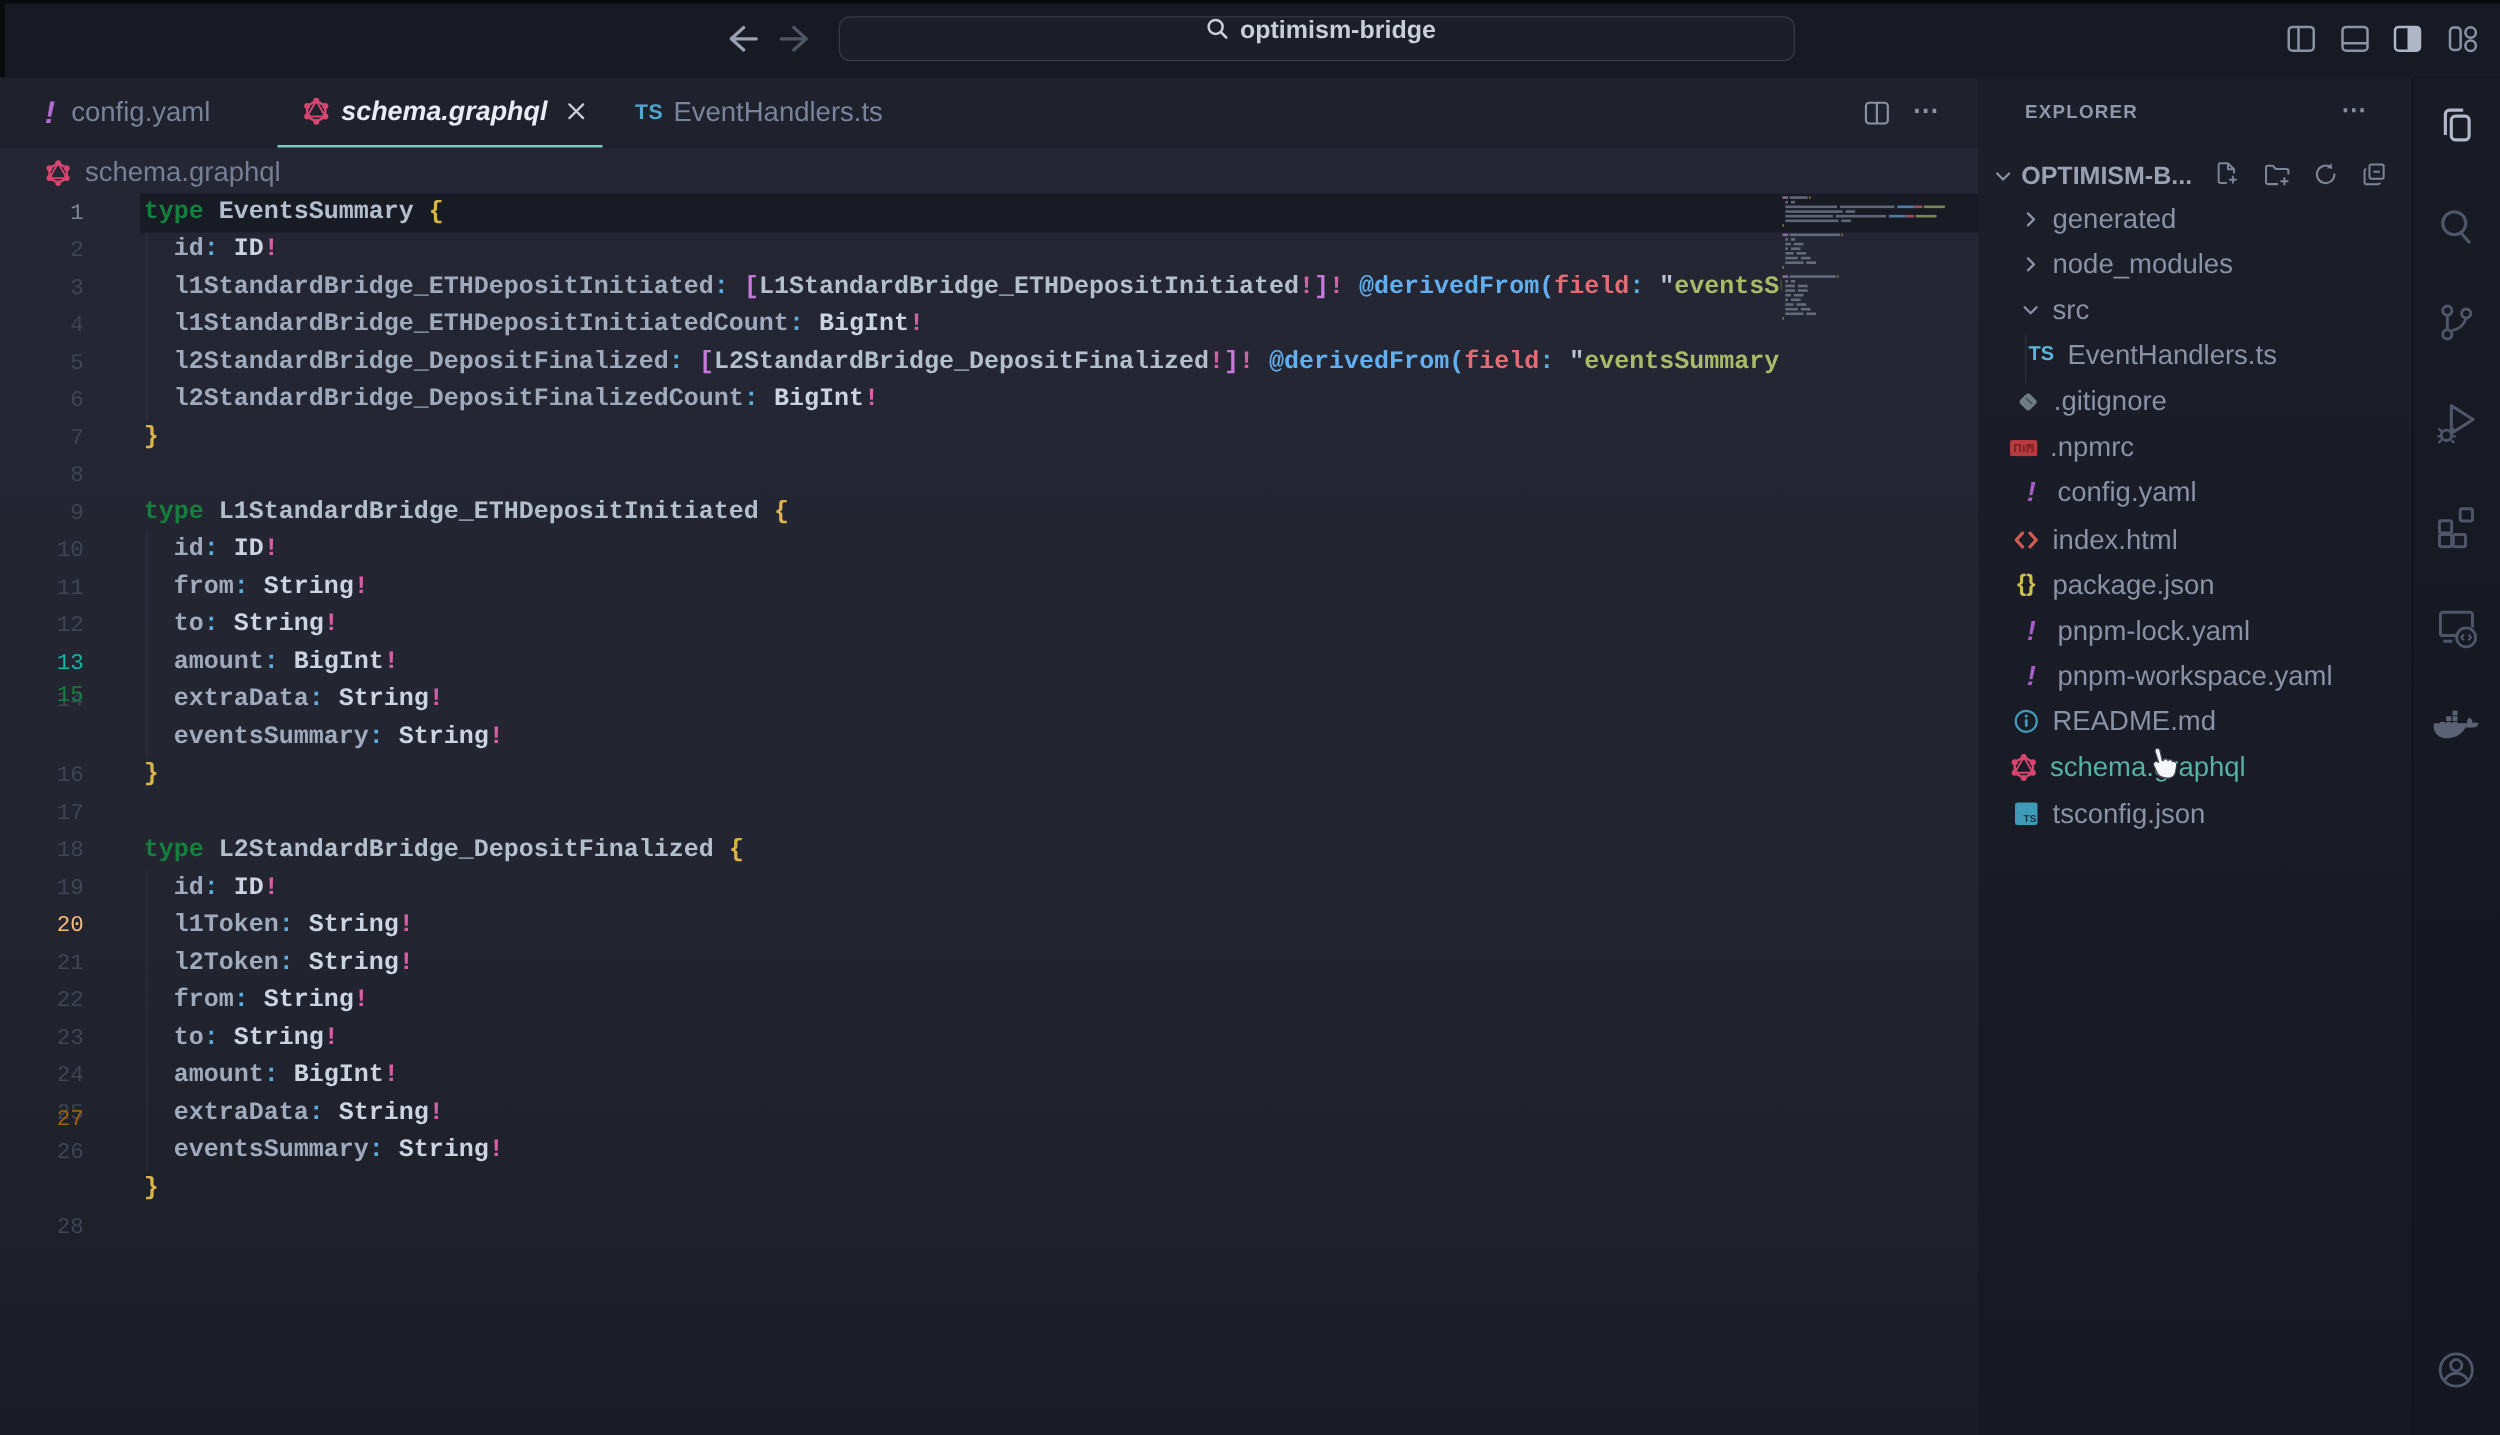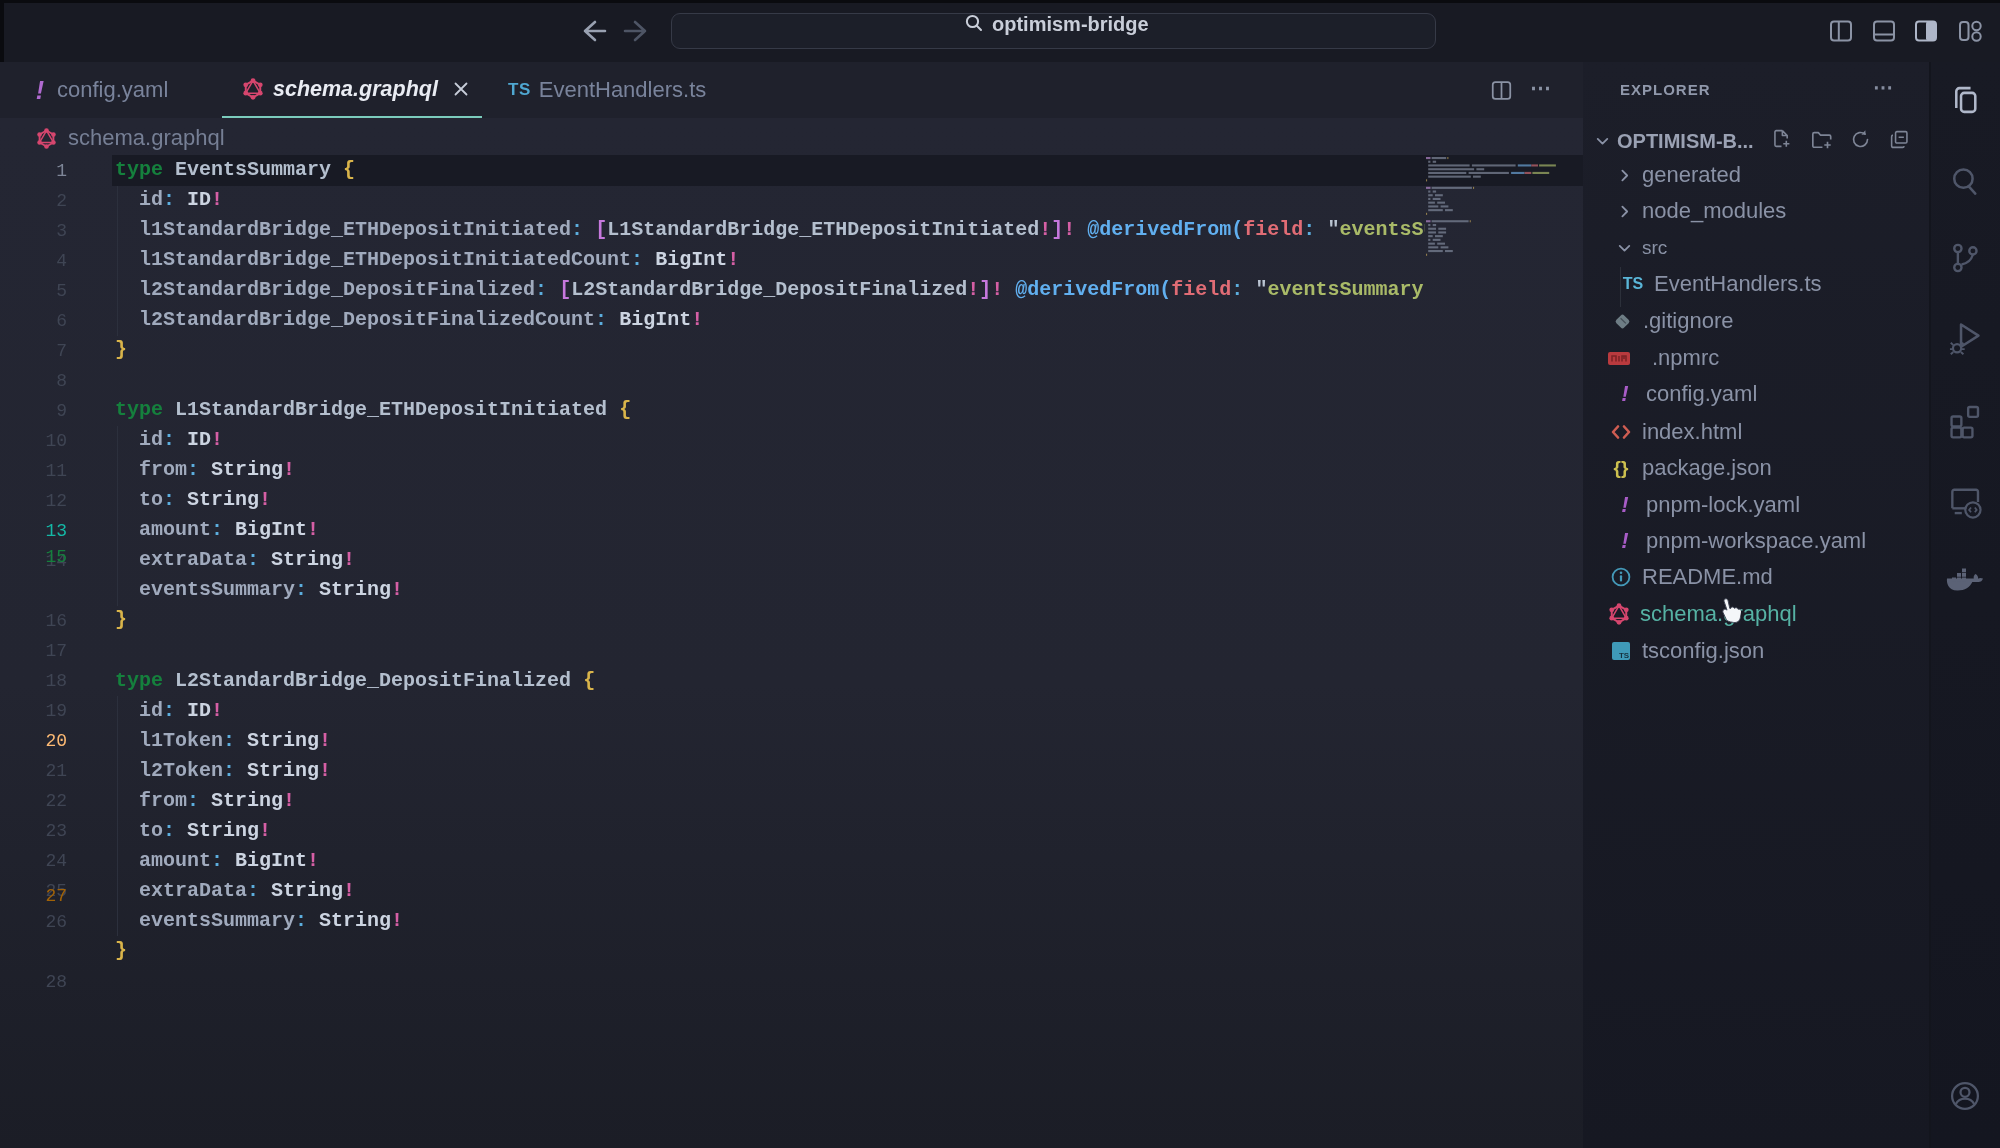--- a/index.html
+++ b/index.html
@@ -268,38 +268,38 @@
 <div style="position:absolute;left:1616px;top:193px;height:36px;display:flex;align-items:center;gap:9px;">
     <svg width="17" height="17" viewBox="0 0 16 16">
       <path d="M6 3.5 L10.5 8 L6 12.5" stroke="#8a92a6" stroke-width="1.7" fill="none" stroke-linecap="round" stroke-linejoin="round"></path>
     </svg>
     <span style="color:#8a92a6;font-size:22px;">node_modules</span>
   </div>
 <div style="position:absolute;left:1616px;top:230px;height:36px;display:flex;align-items:center;gap:9px;">
     <svg width="17" height="17" viewBox="0 0 16 16">
       <path d="M3.5 5.5 L8 10 L12.5 5.5" stroke="#8a92a6" stroke-width="1.7" fill="none" stroke-linecap="round" stroke-linejoin="round"></path>
     </svg>
-    <span style="color:#8a92a6;font-size:19px;">src</span>
+    <span style="color:#8a92a6;font-size:22px;">src</span>
   </div>
 <div style="position:absolute;left:1621px;top:266px;height:36px;display:flex;align-items:center;gap:9px;">
     <span style="display:inline-flex;width:24px;justify-content:center;">
       <span style="color:#5ab6d8;font-size:16px;font-weight:700;">TS</span>
     </span>
     <span style="color:#8a92a6;font-size:22px;">EventHandlers.ts</span>
   </div>
 <div style="position:absolute;left:1610px;top:303px;height:36px;display:flex;align-items:center;gap:9px;">
     <span style="display:inline-flex;width:24px;justify-content:center;">
       <svg width="19" height="19" viewBox="0 0 20 20">
         <rect x="4.2" y="4.2" width="11.6" height="11.6" rx="2.5" transform="rotate(45 10 10)" fill="#6e7d85"></rect>
         <path d="M8 6.5 L13.5 12" stroke="#454f58" stroke-width="1.4"></path>
       </svg>
     </span>
     <span style="color:#8a92a6;font-size:22px;">.gitignore</span>
   </div>
-<div style="position:absolute;left:1607px;top:340px;height:36px;display:flex;align-items:center;gap:21px;">
+<div style="position:absolute;left:1607px;top:340px;height:36px;display:flex;align-items:center;gap:9px;">
     <span style="display:inline-flex;width:24px;justify-content:center;">
       <svg width="22" height="13" viewBox="0 0 22 13">
         <rect x="0" y="0" width="22" height="13" rx="2" fill="#b93a3e"></rect>
         <path d="M4 9.5 V4 H8 V9.5 M11 4 V9.5 M14 9.5 V4 H18 V9.5 M16 4 V7" stroke="#7e2326" stroke-width="1.6" fill="none"></path>
       </svg>
     </span>
     <span style="color:#8a92a6;font-size:22px;">.npmrc</span>
   </div>
 <div style="position:absolute;left:1613px;top:376px;height:36px;display:flex;align-items:center;gap:9px;">
     <span style="display:inline-flex;width:24px;justify-content:center;">

